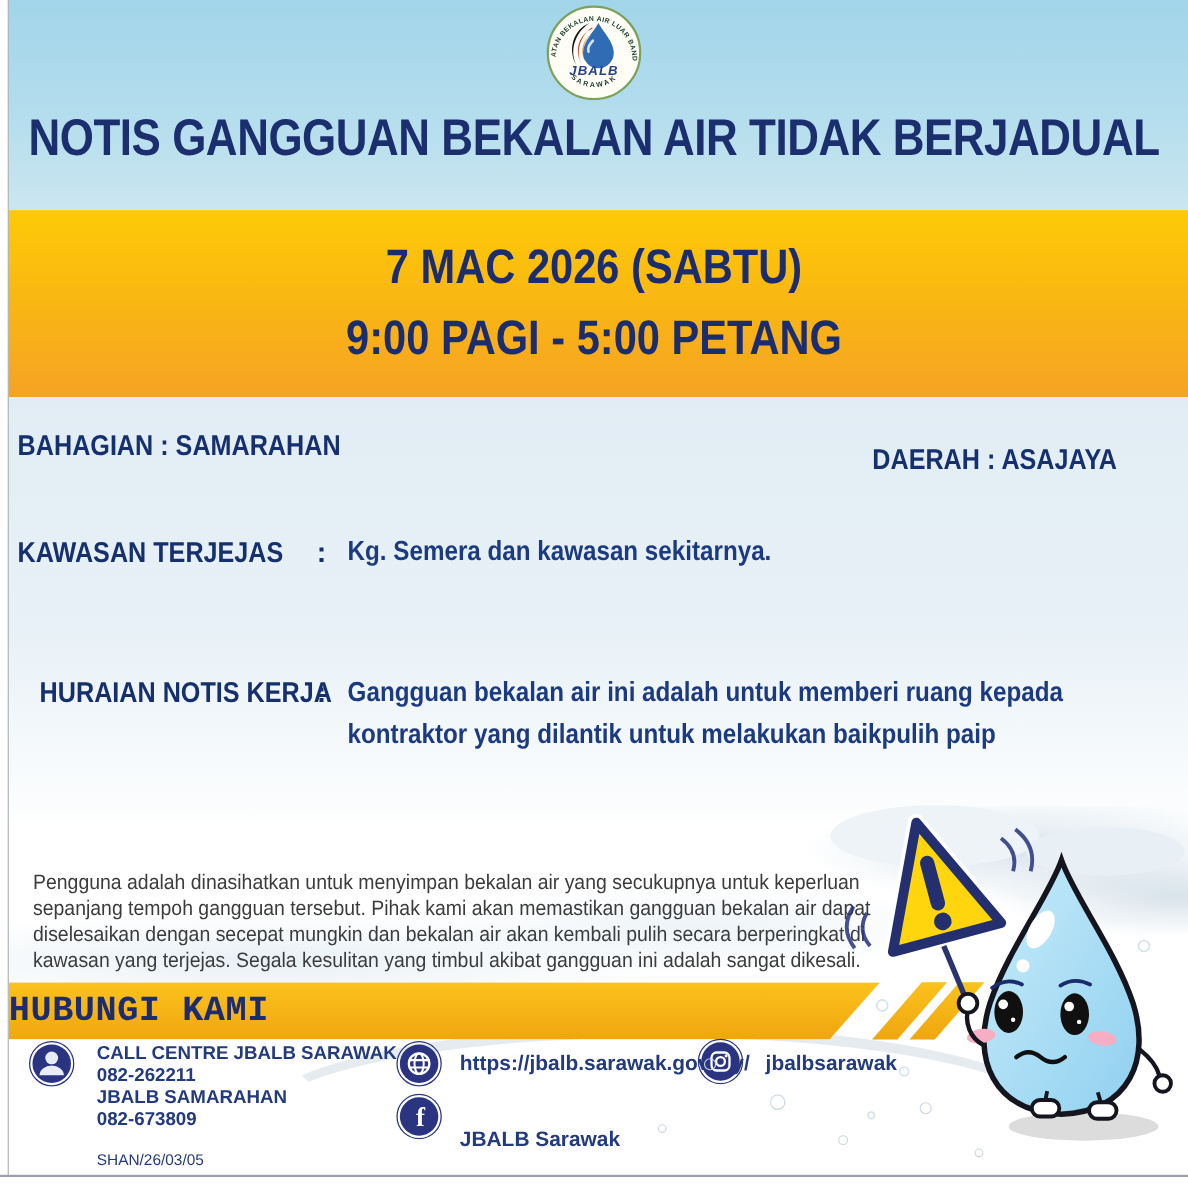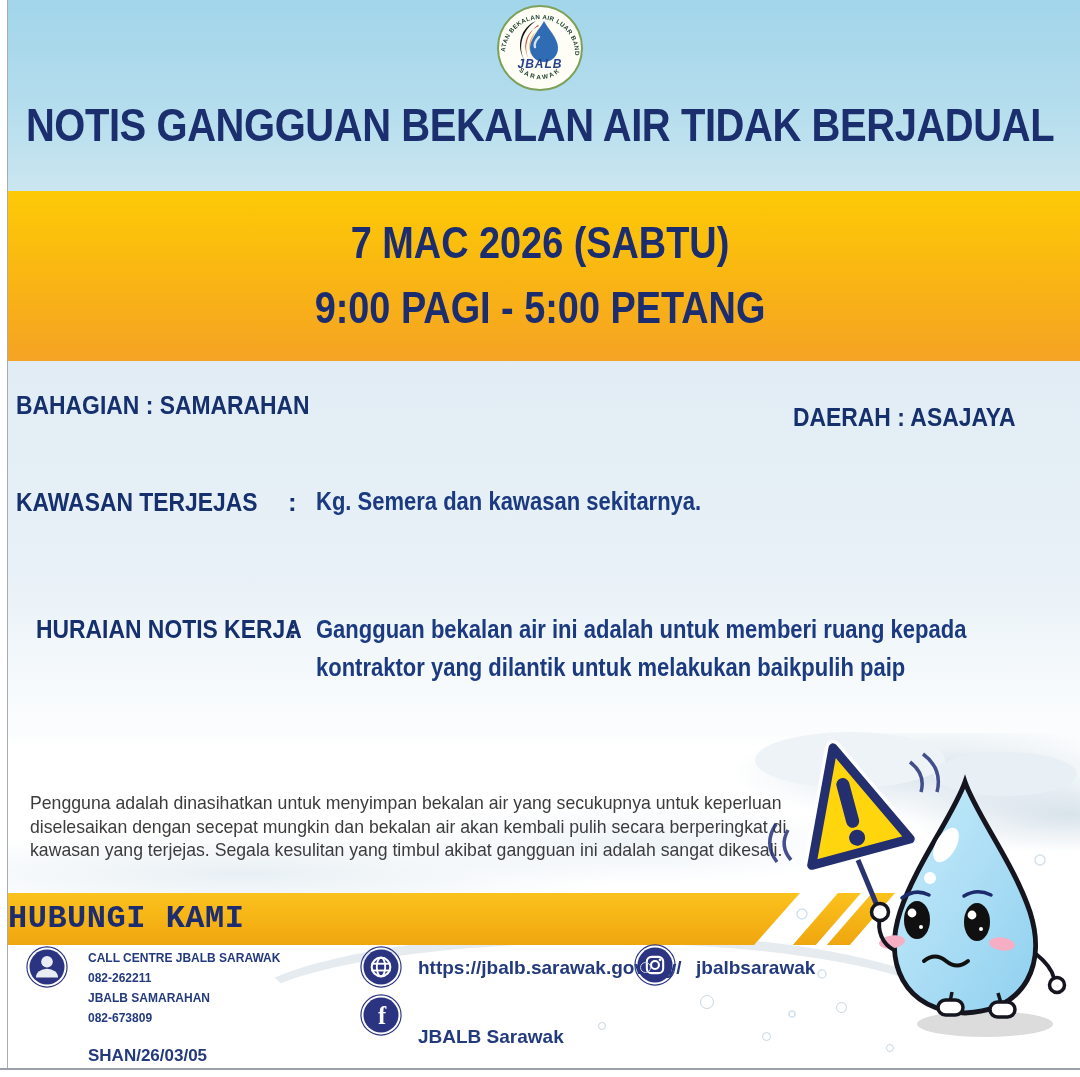--- a/index.html
+++ b/index.html
@@ -39,23 +39,23 @@
   .banner{left:8px;top:893px;width:792px;height:52px;
           background:linear-gradient(180deg,#fbc21d 0%,#f3ad12 75%,#efa60f 100%);
           clip-path:polygon(0 0,100% 0,94.2% 100%,0 100%);}
   .banner-text{width:100%;text-align:left;line-height:52px;font-size:32px;font-weight:bold;
                color:#1c2c6e;letter-spacing:.5px;font-family:Liberation Mono, monospace;}
   .stripe{position:absolute;top:893px;width:23px;height:52px;
           background:linear-gradient(180deg,#fbc21d,#efa60f);
           transform:skewX(-41deg);transform-origin:top left;}
 
   .c-icon{width:42px;height:42px;}
-  .c-lines{left:88px;top:948px;font-size:12px;font-weight:bold;color:#233a7d;line-height:20px;}
+  .c-lines{left:88px;top:948px;font-size:17px;font-weight:bold;color:#233a7d;line-height:20px;}
   .c-text{font-size:19px;font-weight:bold;color:#233a7d;}
-  .ref{left:88px;top:1046px;font-size:17px;font-weight:bold;color:#233a7d;}
+  .ref{left:88px;top:1046px;font-size:14px;font-weight:normal;color:#233a7d;}
 
   .bubble{position:absolute;border:1.5px solid #c9d6e0;border-radius:50%;}
 </style>
 </head>
 <body>
 
 <div id="poster">
 
   <div class="abs hdr"></div>
 
@@ -106,20 +106,21 @@
   <div class="abs" style="left:316px;top:612px;line-height:35px;">
     <div><span class="val cond">Gangguan bekalan air ini adalah untuk memberi ruang kepada</span></div>
     <div><span class="val cond">kontraktor yang dilantik untuk melakukan baikpulih paip</span></div>
   </div>
 
   <div class="abs splash-band"></div>
   <div class="abs swoosh"></div>
 
   <div class="abs disc">
     <div><span class="cond94">Pengguna adalah dinasihatkan untuk menyimpan bekalan air yang secukupnya untuk keperluan</span></div>
+    <div><span class="cond94">sepanjang tempoh gangguan tersebut. Pihak kami akan memastikan gangguan bekalan air dapat</span></div>
     <div><span class="cond94">diselesaikan dengan secepat mungkin dan bekalan air akan kembali pulih secara berperingkat di</span></div>
     <div><span class="cond94">kawasan yang terjejas. Segala kesulitan yang timbul akibat gangguan ini adalah sangat dikesali.</span></div>
   </div>
 
   <div class="abs banner">
     <div class="banner-text">HUBUNGI KAMI</div>
   </div>
   <div class="stripe" style="left:838px;"></div>
   <div class="stripe" style="left:872px;"></div>
 

